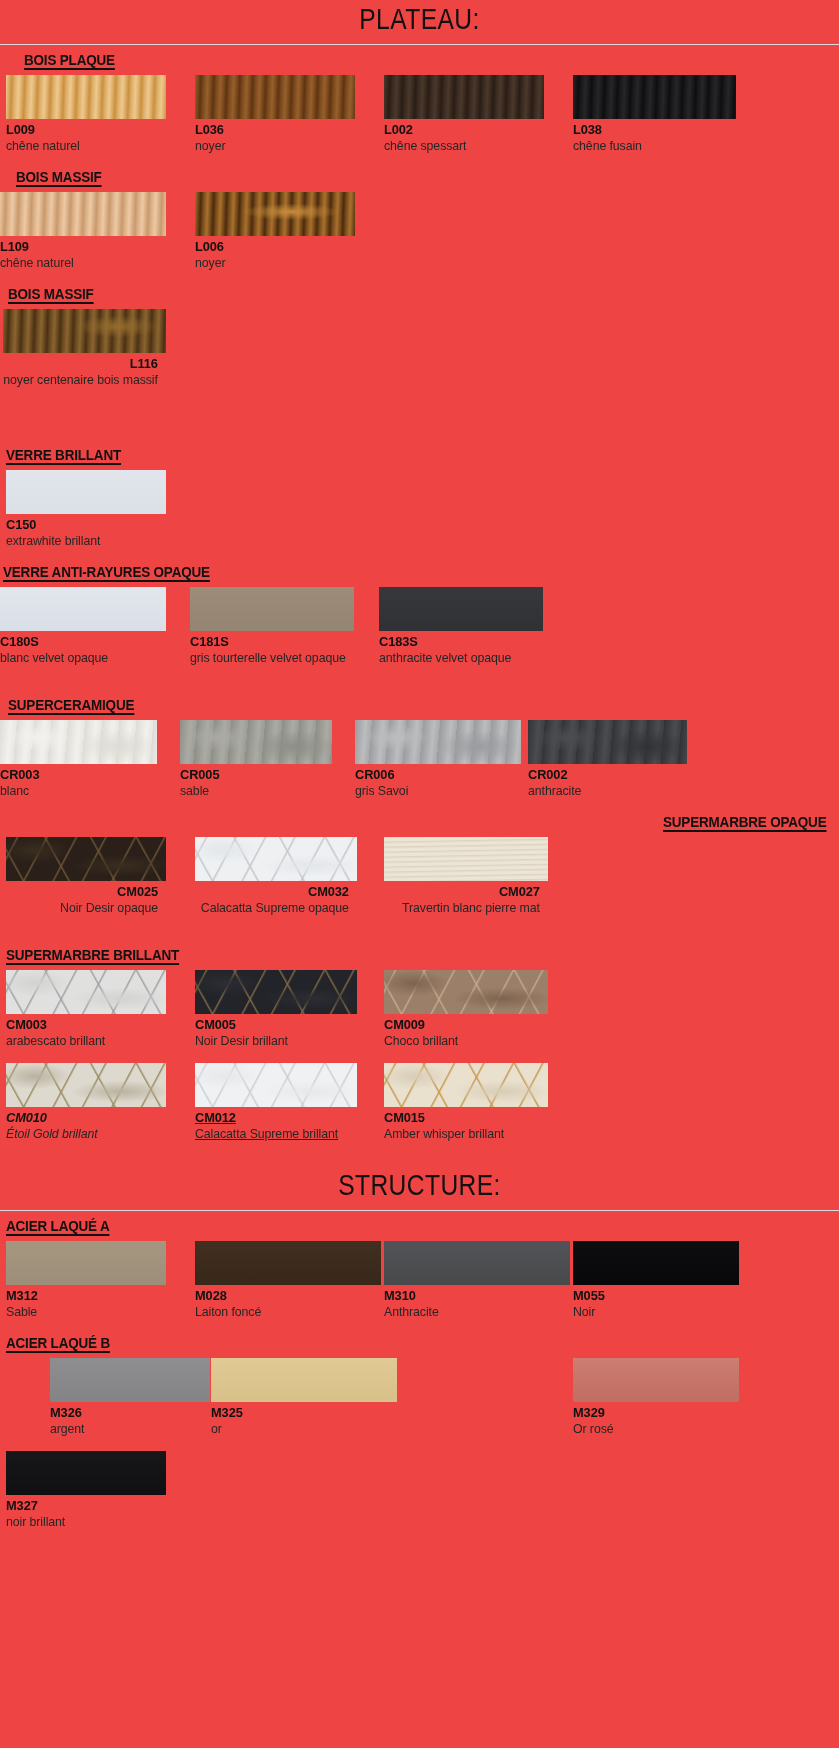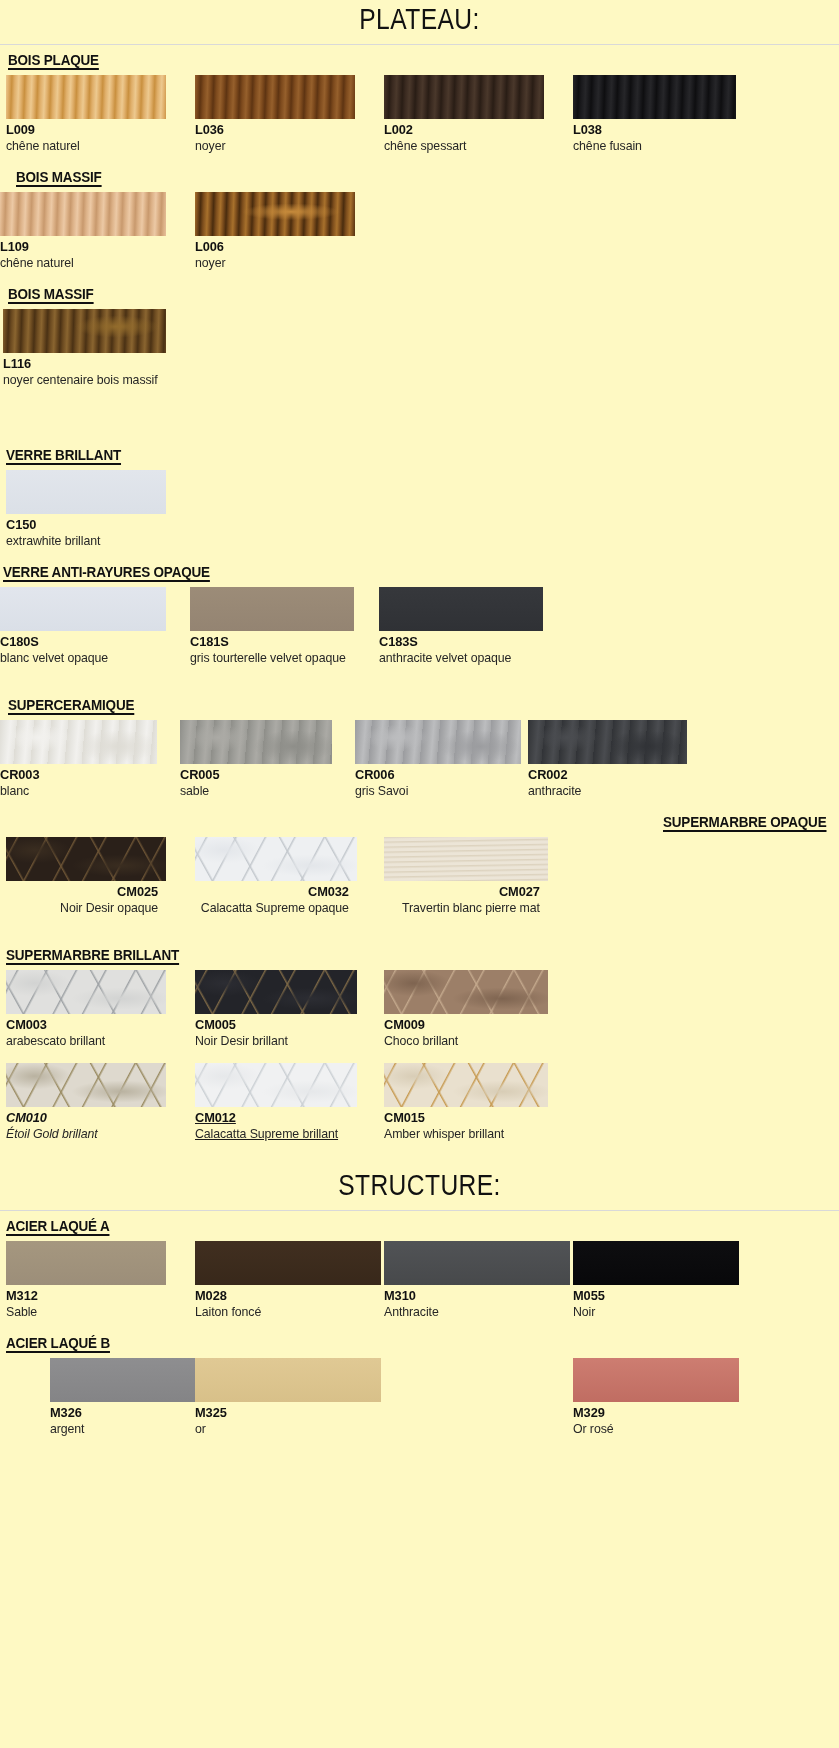--- a/index.html
+++ b/index.html
@@ -7,21 +7,21 @@
   html, body {
     margin: 0; padding: 0;
     background: #ffffff;
     font-family: "Liberation Sans", sans-serif;
     color: #1a1a1a;
   }
   #page {
     width: 839px;
     min-height: 1748px;
     position: relative;
-    background: #fef9c3;
+    background: #ef4444;
     overflow: hidden;
   }
 
   
   .banner {
     text-align: center;
     font-size: 30px;
     font-weight: 400;
     letter-spacing: 0.5px;
     color: #111;
@@ -88,21 +88,21 @@
 <body>
 
 <div id="page">
 
   <div class="banner-wrap">
     <div class="banner">PLATEAU:</div>
   </div>
 
   <div id="plateau-body">
       <div class="section" style="padding: 6px 0px 0px;">
-        <div class="group-title-row" style="padding-left: 8px; text-decoration: underline;"><div class="group-title">BOIS PLAQUE</div></div>
+        <div class="group-title-row" style="padding-left: 24px; text-decoration: underline;"><div class="group-title">BOIS PLAQUE</div></div>
         <div class="row" style="height: 87px;">
           <div class="cell" style="left: 6px; width: 160px;">
             <div class="swatch" style="background: repeating-linear-gradient(92deg, rgb(237, 201, 143) 0px, rgb(223, 174, 105) 3px, rgb(201, 144, 63) 6px, rgb(223, 174, 105) 9px, rgb(237, 201, 143) 13px), linear-gradient(rgb(237, 201, 143), rgb(223, 174, 105) 40%, rgb(201, 144, 63) 100%) rgb(216, 169, 100);"></div>
             <div class="code">L009</div>
             <div class="desc">chêne naturel</div>
           </div>
           <div class="cell" style="left: 195px; width: 160px;">
             <div class="swatch" style="background: repeating-linear-gradient(92deg, rgb(150, 96, 44) 0px, rgb(125, 74, 29) 3px, rgb(94, 52, 18) 6px, rgb(125, 74, 29) 9px, rgb(150, 96, 44) 13px), linear-gradient(rgb(150, 96, 44), rgb(125, 74, 29) 40%, rgb(94, 52, 18) 100%) rgb(123, 67, 24);"></div>
             <div class="code">L036</div>
             <div class="desc">noyer</div>
@@ -130,21 +130,21 @@
           <div class="cell" style="left: 195px; width: 160px;">
             <div class="swatch" style="background: radial-gradient(70px 12px at 60% 45%, rgb(200, 140, 60) 0%, transparent 70%), repeating-linear-gradient(92deg, rgb(168, 113, 44) 0px, rgb(124, 77, 28) 3px, rgb(74, 44, 14) 6px, rgb(124, 77, 28) 9px, rgb(168, 113, 44) 13px), linear-gradient(rgb(168, 113, 44), rgb(124, 77, 28) 40%, rgb(74, 44, 14) 100%) rgb(138, 90, 36);"></div>
             <div class="code">L006</div>
             <div class="desc">noyer</div>
           </div>
         </div>
       </div>
       <div class="section" style="padding: 6px 0px 0px;">
         <div class="group-title-row" style="padding-left: 8px;"><div class="group-title">BOIS MASSIF</div></div>
         <div class="row" style="height: 103px;">
-          <div class="cell" style="left: 3px; width: 163px;">
+          <div class="cell" style="left: 3px; width: 163px; text-align: right;">
             <div class="swatch" style="background: radial-gradient(60px 16px at 70% 40%, rgb(147, 108, 44) 0%, transparent 70%), repeating-linear-gradient(92deg, rgb(138, 101, 48) 0px, rgb(107, 74, 32) 3px, rgb(74, 49, 20) 6px, rgb(107, 74, 32) 9px, rgb(138, 101, 48) 13px), linear-gradient(rgb(138, 101, 48), rgb(107, 74, 32) 40%, rgb(74, 49, 20) 100%) rgb(107, 74, 32);"></div>
             <div class="code">L116</div>
             <div class="desc">noyer centenaire bois massif</div>
           </div>
         </div>
       </div>
       <div class="section" style="padding: 6px 0px 0px; margin-top: 28px;">
         <div class="group-title-row" style="padding-left: 6px;"><div class="group-title">VERRE BRILLANT</div></div>
         <div class="row" style="height: 87px;">
           <div class="cell" style="left: 6px; width: 160px;">
@@ -291,27 +291,36 @@
         </div>
       </div>
       <div class="section" style="padding: 6px 0px 0px;">
         <div class="group-title-row" style="padding-left: 6px;"><div class="group-title">ACIER LAQUÉ B</div></div>
         <div class="row" style="height: 87px;">
           <div class="cell" style="left: 6px; width: 160px; margin-left: 44px;">
             <div class="swatch" style="background: linear-gradient(rgb(142, 142, 144), rgb(132, 132, 134)) rgb(139, 139, 141);"></div>
             <div class="code">M326</div>
             <div class="desc">argent</div>
           </div>
-          <div class="cell" style="left: 195px; width: 186px;">
+          <div class="cell" style="left: 211px; width: 186px;">
             <div class="swatch" style="background: linear-gradient(rgb(224, 201, 148), rgb(216, 192, 137)) rgb(221, 197, 144);"></div>
             <div class="code">M325</div>
             <div class="desc">or</div>
           </div>
           <div class="cell" style="left: 573px; width: 166px;">
             <div class="swatch" style="background: linear-gradient(rgb(205, 125, 113), rgb(192, 109, 98)) rgb(199, 117, 107);"></div>
             <div class="code">M329</div>
             <div class="desc">Or rosé</div>
           </div>
         </div>
       </div>
+      <div class="section" style="padding: 6px 0px 0px;">
+        <div class="row" style="height: 87px;">
+          <div class="cell" style="left: 6px; width: 160px;">
+            <div class="swatch" style="background: linear-gradient(rgb(23, 23, 26), rgb(16, 16, 18)) rgb(20, 20, 22);"></div>
+            <div class="code">M327</div>
+            <div class="desc">noir brillant</div>
+          </div>
+        </div>
+      </div>
     </div>
 
 </div>
 
 </body></html>

